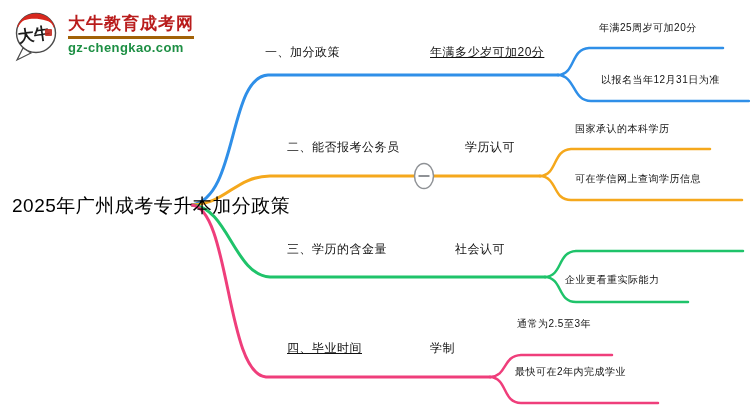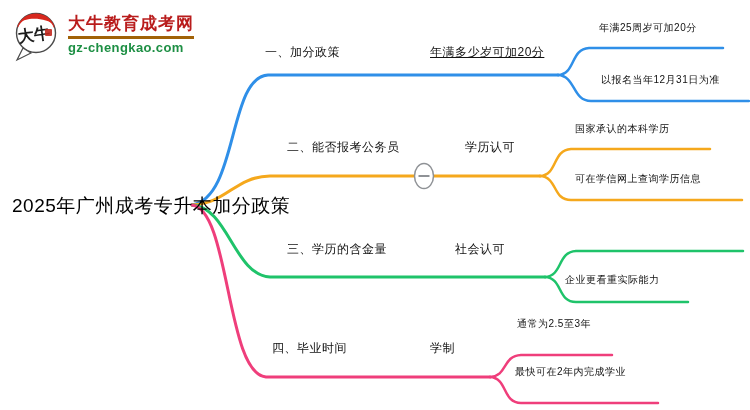--- a/index.html
+++ b/index.html
@@ -85,18 +85,18 @@
 
   <div class="node" style="left:287px;top:141px;">二、能否报考公务员</div>
   <div class="node" style="left:465px;top:141px;">学历认可</div>
   <div class="node child-node" style="left:575px;top:123px;">国家承认的本科学历</div>
   <div class="node child-node" style="left:575px;top:173px;">可在学信网上查询学历信息</div>
 
   <div class="node" style="left:287px;top:243px;">三、学历的含金量</div>
   <div class="node" style="left:455px;top:243px;">社会认可</div>
   <div class="node child-node" style="left:565px;top:274px;">企业更看重实际能力</div>
 
-  <div class="node" style="left:272px;top:342px;">四、毕业时间</div>
+  <div class="node" style="left:287px;top:342px;text-decoration:underline;">四、毕业时间</div>
   <div class="node" style="left:430px;top:342px;">学制</div>
   <div class="node child-node" style="left:517px;top:318px;">通常为2.5至3年</div>
   <div class="node child-node" style="left:515px;top:366px;">最快可在2年内完成学业</div>
 
 </div>
 
 </body></html>

